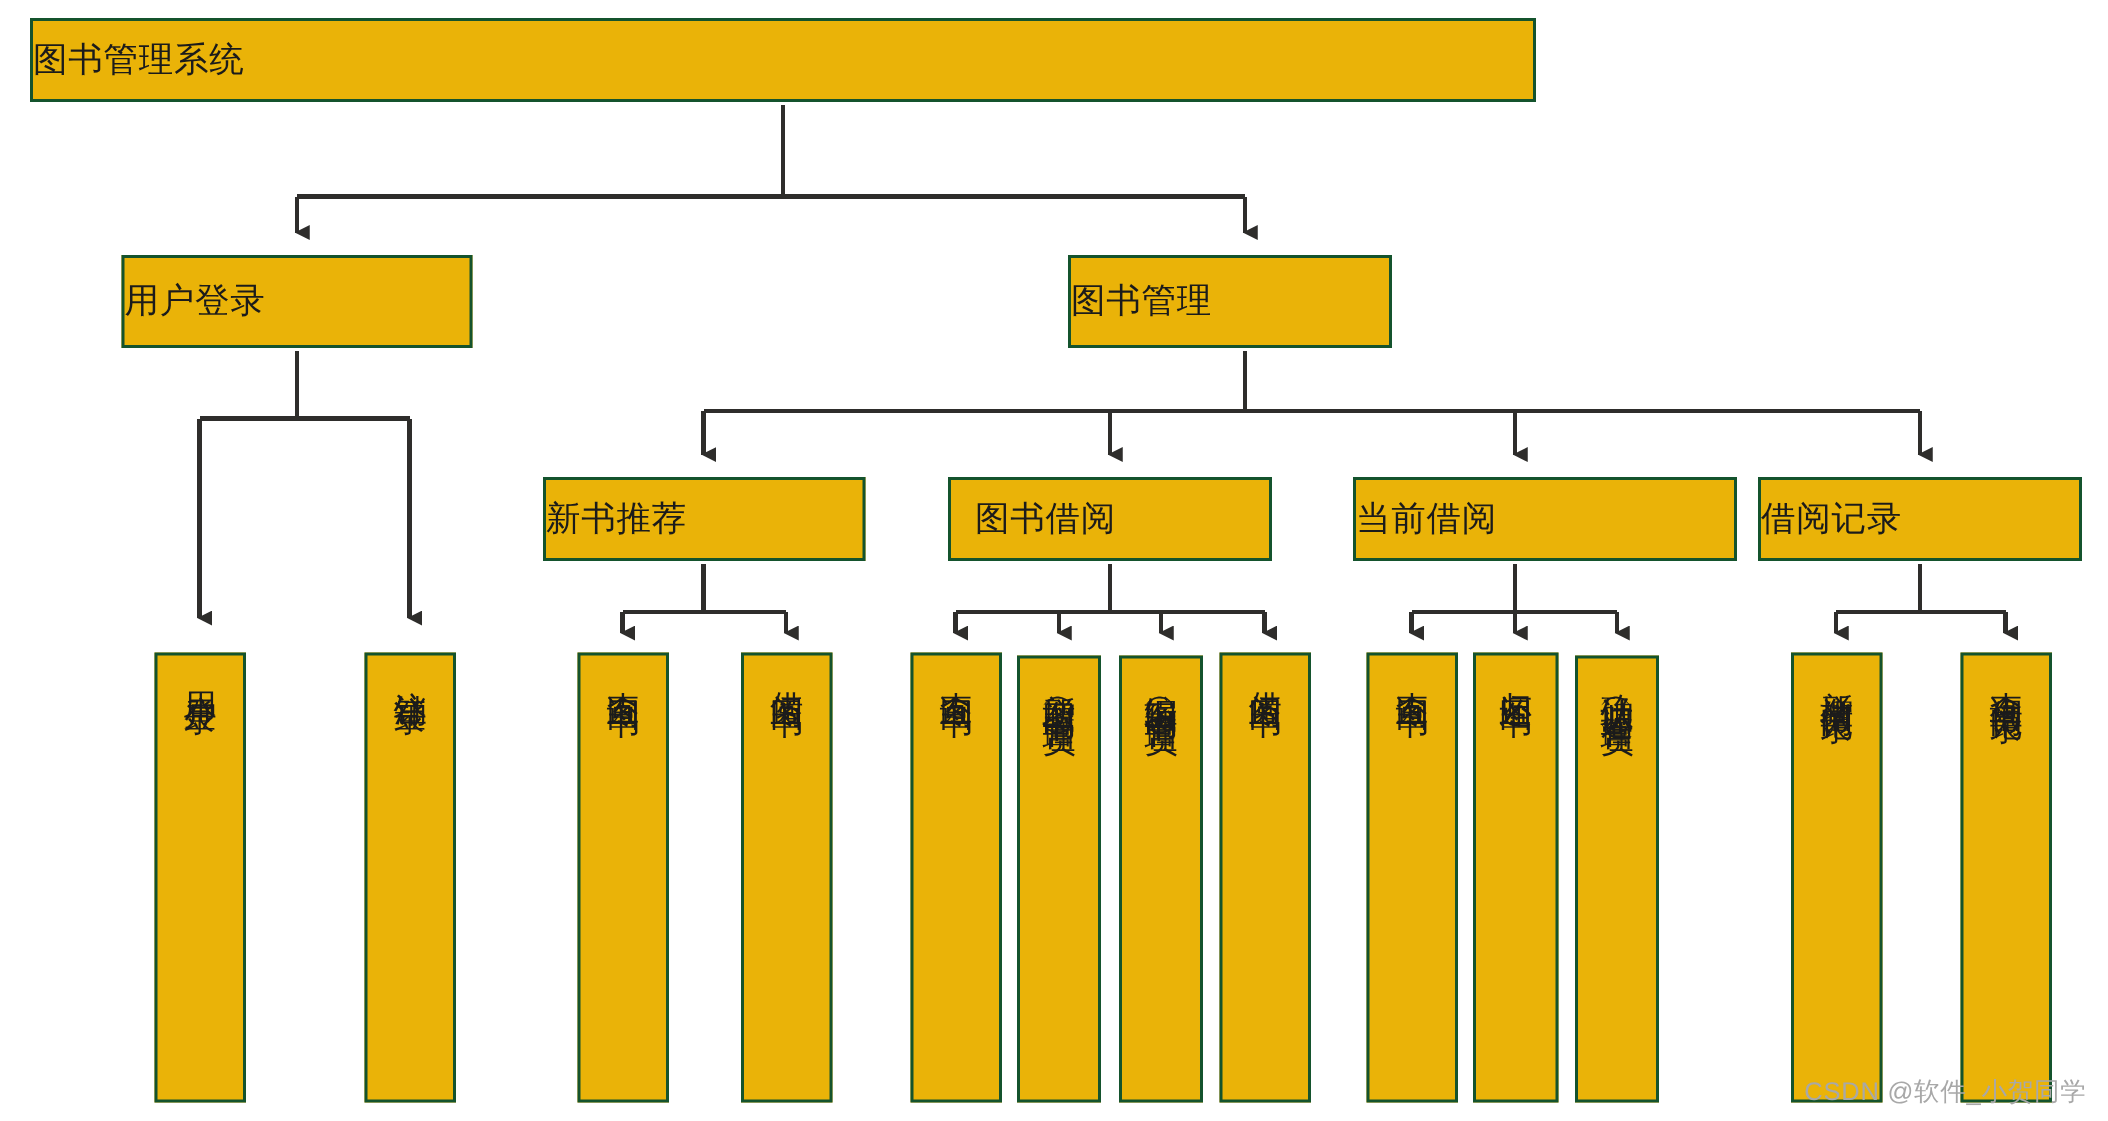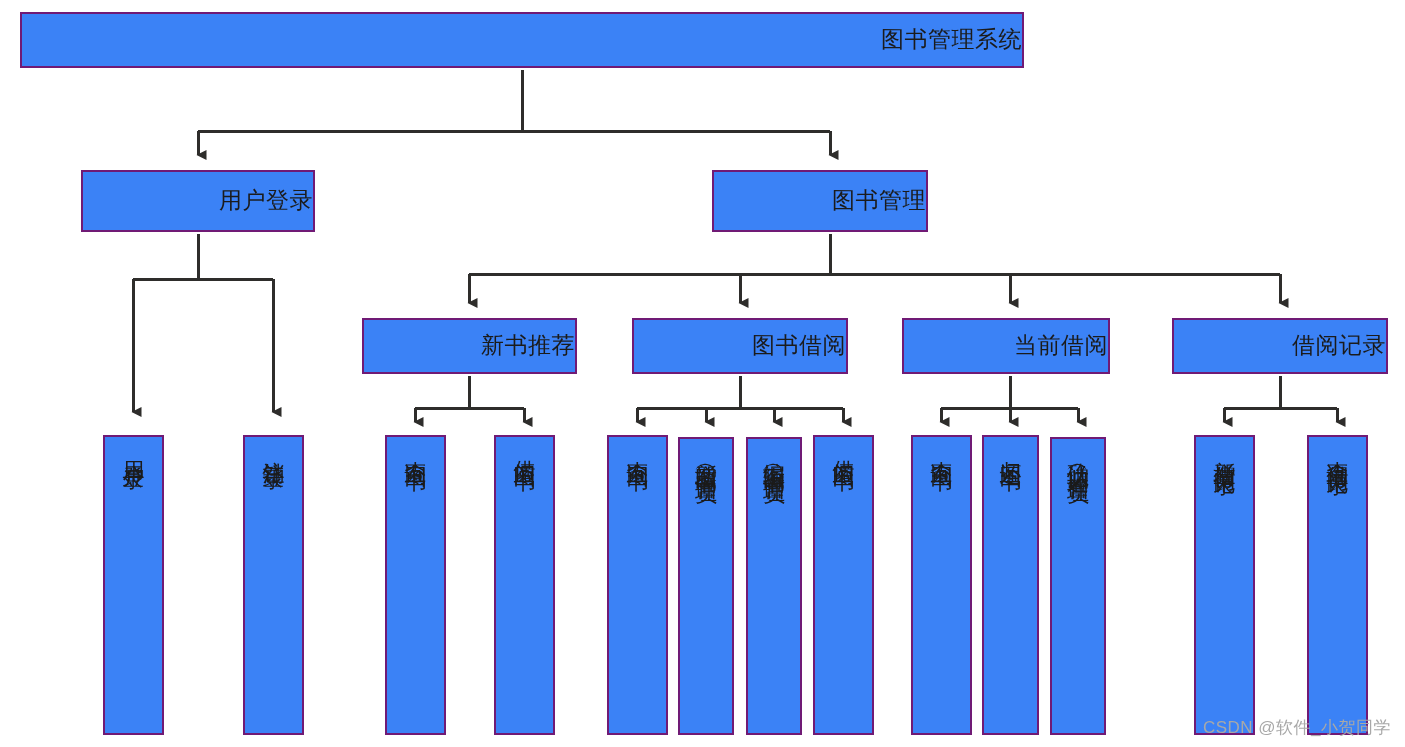--- a/index.html
+++ b/index.html
@@ -21,25 +21,25 @@
     position: absolute;
     left: 0;
     top: 0;
     width: 1405px;
     height: 747px;
     pointer-events: none;
   }
   .node {
     position: absolute;
     box-sizing: border-box;
-    background: #3b82f6;
-    border: 2px solid #701a75;
+    background: #eab308;
+    border: 2px solid #14532d;
     display: flex;
     align-items: center;
-    justify-content: flex-end;
+    justify-content: flex-start;
     color: #1b1b1b;
     z-index: 2;
   }
   .node .lbl {
     display: block;
     text-align: center;
     line-height: 1.18;
     letter-spacing: 0.5px;
   }
   .node.horiz .lbl {
@@ -134,21 +134,21 @@
   <div class="node horiz" style="left:712px; top:170px; width:216px; height:62px;">
     <span class="lbl">图书管理</span>
   </div>
 
   <div class="node horiz" style="left:362px; top:318px; width:215px; height:56px;">
     <span class="lbl">新书推荐</span>
   </div>
   <div class="node horiz" style="left:632px; top:318px; width:216px; height:56px;padding-left:16px;">
     <span class="lbl">图书借阅</span>
   </div>
-  <div class="node horiz" style="left:902px; top:318px; width:208px; height:56px;padding-left:30px;">
+  <div class="node horiz" style="left:902px; top:318px; width:256px; height:56px;">
     <span class="lbl">当前借阅</span>
   </div>
   <div class="node horiz" style="left:1172px; top:318px; width:216px; height:56px;">
     <span class="lbl">借阅记录</span>
   </div>
 
   <div class="node vert" style="left:103px; top:435px; width:61px; height:300px;">
     <span class="lbl">用户登录</span>
   </div>
   <div class="node vert" style="left:243px; top:435px; width:61px; height:300px;">

